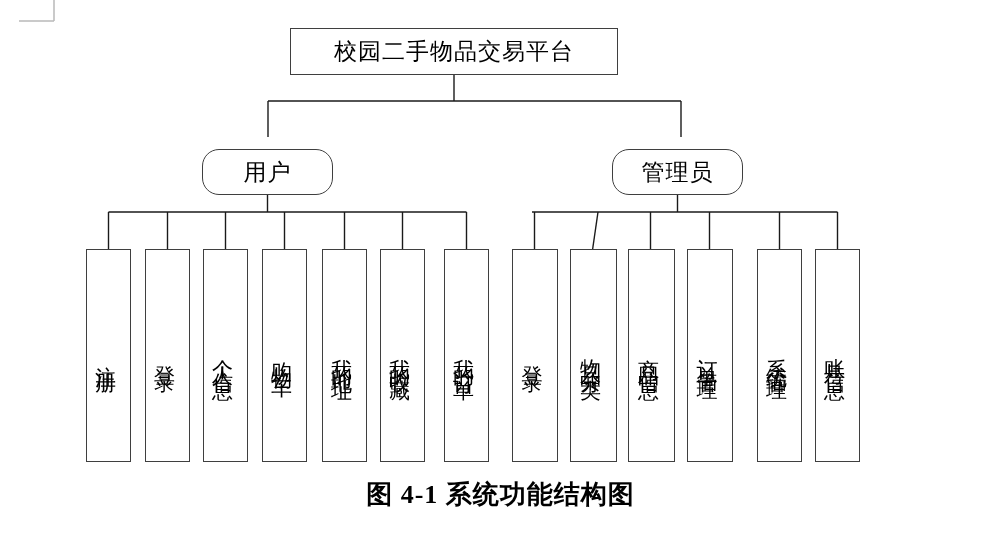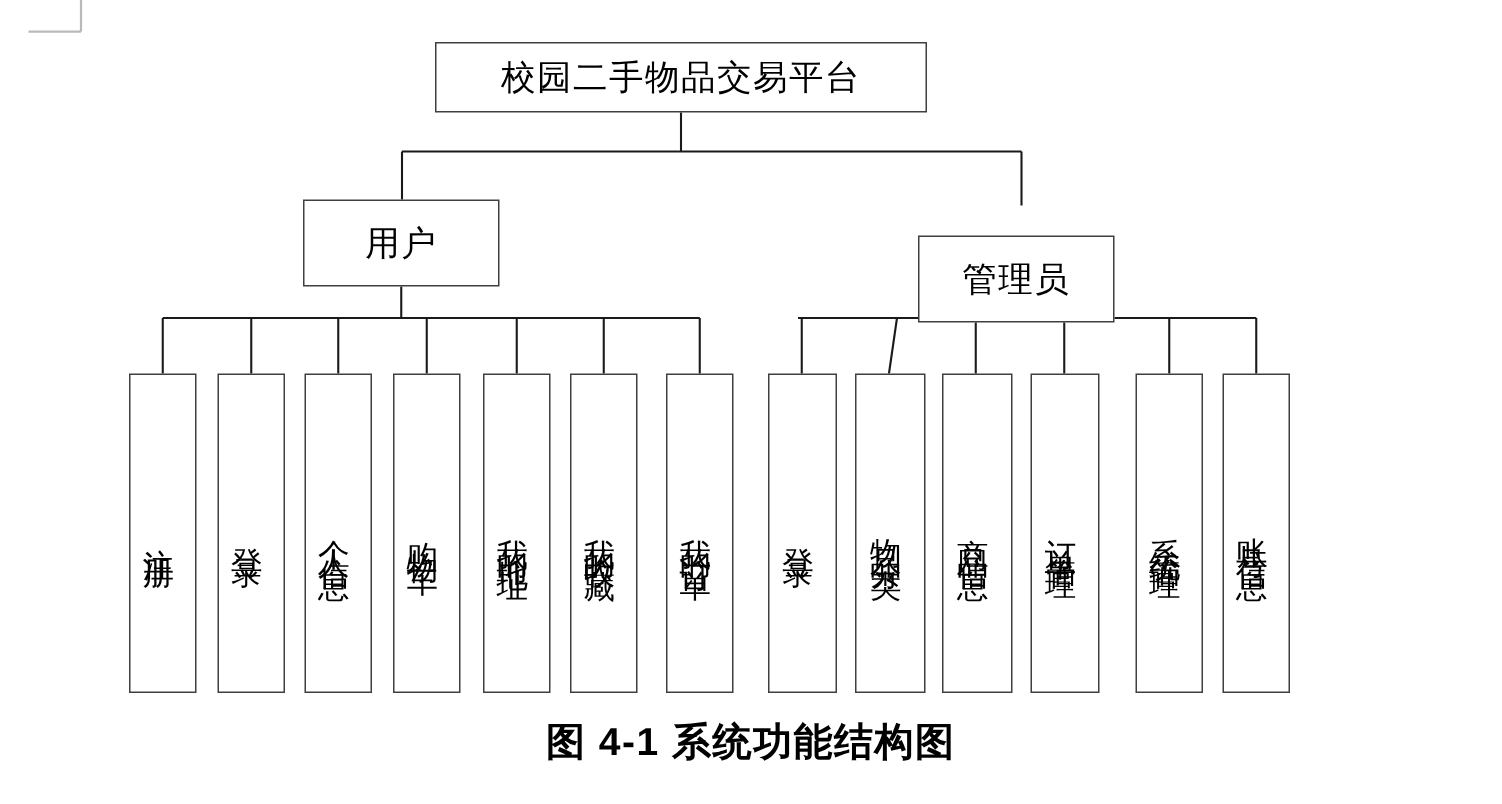--- a/index.html
+++ b/index.html
@@ -5,21 +5,21 @@
   html, body {
     margin: 0;
     padding: 0;
     background: #ffffff;
   }
   .canvas {
     position: relative;
     width: 1001px;
     height: 536px;
     background: #ffffff;
-    font-family: Liberation Sans, sans-serif;
+    font-family: Liberation Serif, serif;
     color: #000000;
     overflow: hidden;
   }
   .connectors {
     position: absolute;
     left: 0;
     top: 0;
     width: 1001px;
     height: 536px;
   }
@@ -36,24 +36,25 @@
   .root-box {
     left: 290px;
     top: 28px;
     width: 328px;
     height: 47px;
     font-size: 23px;
     letter-spacing: 1px;
   }
   .branch-box {
     width: 131px;
-    height: 58px;
-    top: 133px;
+    height: 46px;
+    top: 149px;
     font-size: 23px;
     letter-spacing: 1px;
+    border-radius: 17px;
   }
   .leaf-box {
     top: 249px;
     width: 45px;
     height: 213px;
     font-size: 21px;
     writing-mode: vertical-rl;
     text-orientation: upright;
     letter-spacing: 7px;
     line-height: 45px;
@@ -109,21 +110,21 @@
       <line x1="650.5" y1="212" x2="650.5" y2="250"></line>
       <line x1="709.5" y1="212" x2="709.5" y2="250"></line>
       <line x1="779.5" y1="212" x2="779.5" y2="250"></line>
       <line x1="837.5" y1="212" x2="837.5" y2="250"></line>
     </g>
   </svg>
 
   <div class="box root-box">校园二手物品交易平台</div>
 
   <div class="box branch-box" style="left:202px;">用户</div>
-  <div class="box branch-box" style="left:612px;margin-top:24px;">管理员</div>
+  <div class="box branch-box" style="left:612px;">管理员</div>
 
   <div class="box leaf-box" style="left:86px;">
       <span>注册</span>
     </div>
   <div class="box leaf-box" style="left:145px;">
       <span>登录</span>
     </div>
   <div class="box leaf-box" style="left:203px;">
       <span>个人信息</span>
     </div>

